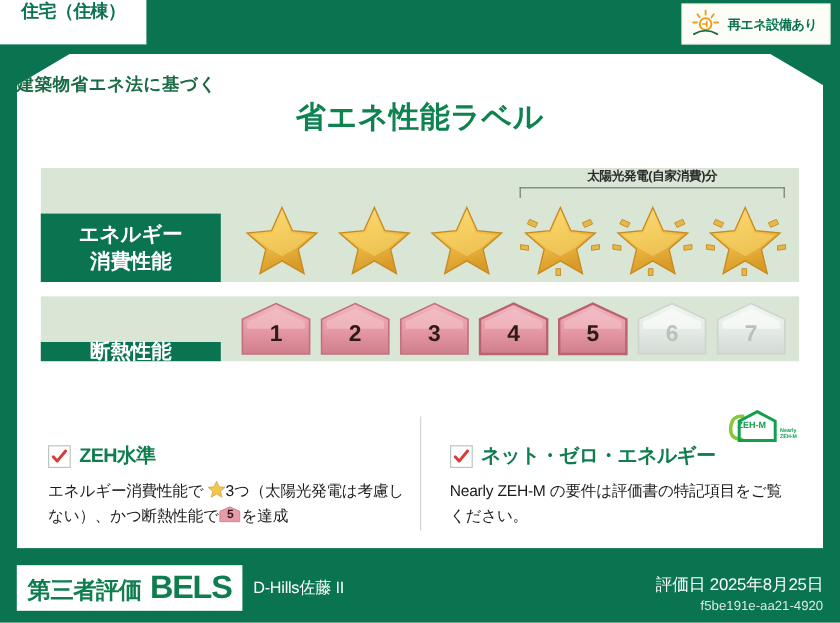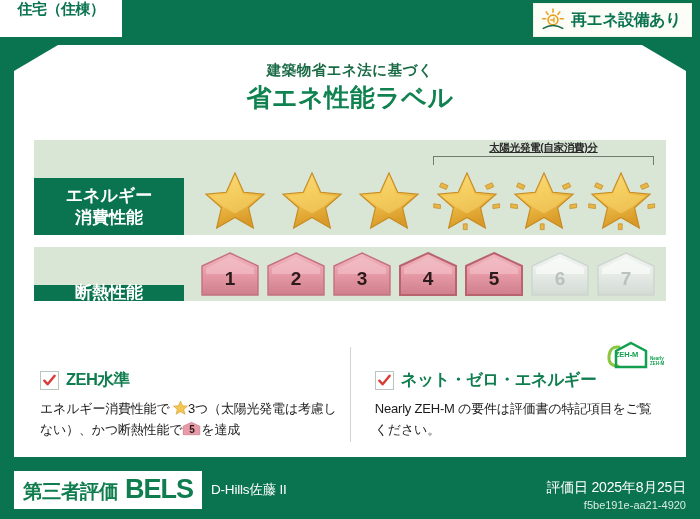--- a/index.html
+++ b/index.html
@@ -27,34 +27,34 @@
     letter-spacing: -0.5px;
   }
   .chip-re {
     position: absolute; right: 8px; top: 3px;
     height: 34px; padding: 0 10px 0 6px;
     background: #fdfdf8;
     display: flex; align-items: center; gap: 5px;
     border: 1px solid #f2f2e8;
   }
   .chip-re .re-label {
-    color: #0a7450; font-weight: bold; font-size: 16px;
+    color: #0a7450; font-weight: bold; font-size: 11px;
     letter-spacing: -0.5px;
   }
   .sun-ico { width: 26px; height: 26px; display:block; }
   .panel2 {
     position:absolute; left:14px; top:45px; right:14px; bottom:62px;
     background:#ffffff;
     clip-path: polygon(44px 0, calc(100% - 44px) 0, 100% 26px, 100% 100%, 0 100%, 0 26px);
   }
 
   
   .t-sub {
     position: absolute; top: 16px; left: 0; right: 0;
-    text-align: center; color: #1a6b45;
+    text-align: left; color: #1a6b45;
     font-size: 14.5px; font-weight: bold; letter-spacing: 0.5px;
   }
   .t-main {
     position: absolute; top: 36px; left: 0; right: 0;
     text-align: center; color: #0f8250;
     font-size: 25px; font-weight: bold; letter-spacing: 0.5px;
   }
 
   
   .row {
@@ -86,21 +86,21 @@
   }
   .star { width: 62px; height: 60px; display:block; }
   .spark { position: absolute; inset: 0; width:100%; height:100%; }
 
   
   .solar-cap {
     position: absolute; left: 247px; right: 10px; top: 1px; height: 25px;
   }
   .solar-cap .cap-text {
     text-align: center; font-size: 10.5px; color: #2b2b2b;
-    font-weight: bold; line-height: 13px; letter-spacing: -0.3px; text-decoration: underline;
+    font-weight: bold; line-height: 13px; letter-spacing: -0.3px;
   }
   .solar-cap .cap-line {
     position: absolute; left: 2px; right: 2px; top: 15px; height: 9px;
     border: 1.2px solid #6f7d70; border-bottom: none;
   }
 
   
   .houses {
     position: absolute; left: 14px; top: 0; bottom: 0; right: 6px;
     display: flex; align-items: center; gap: 2px;

